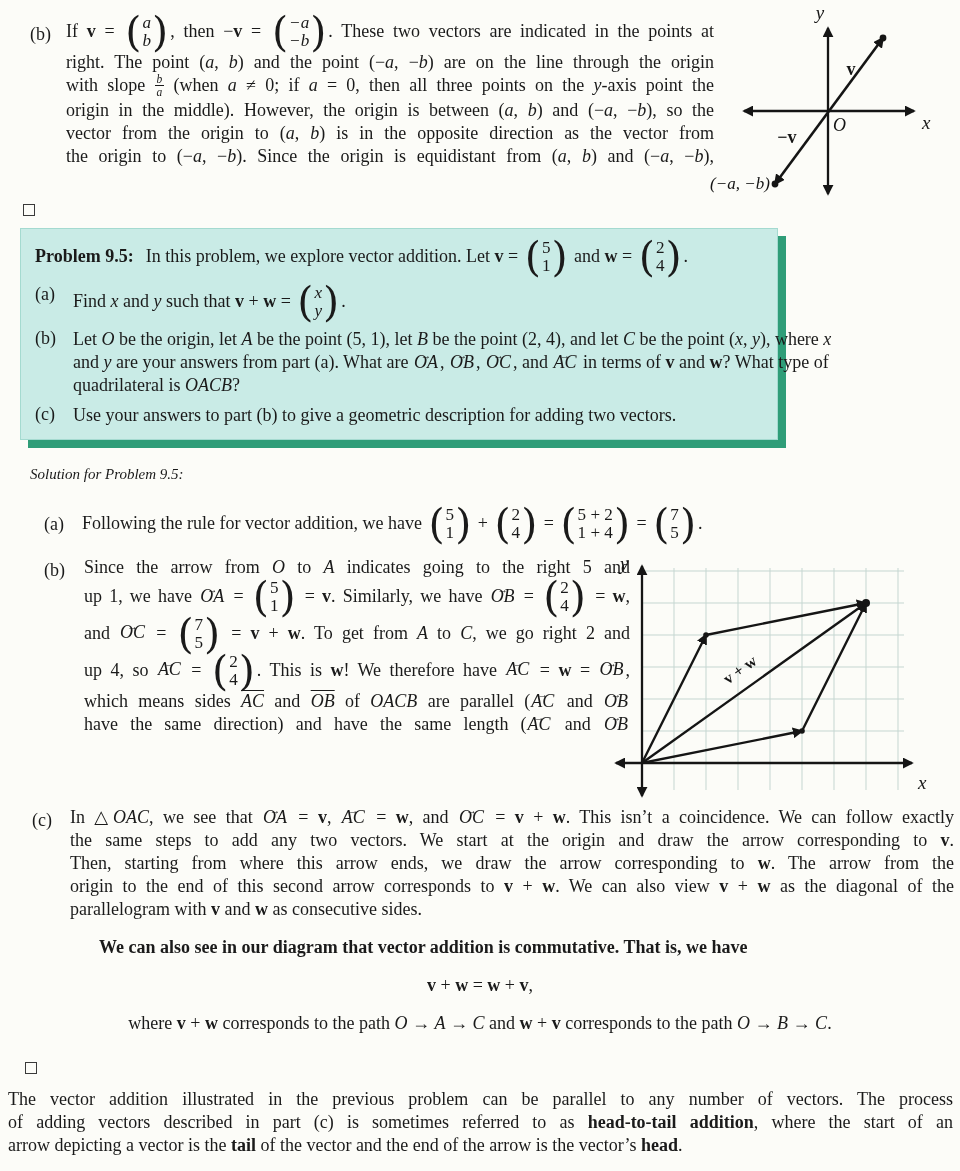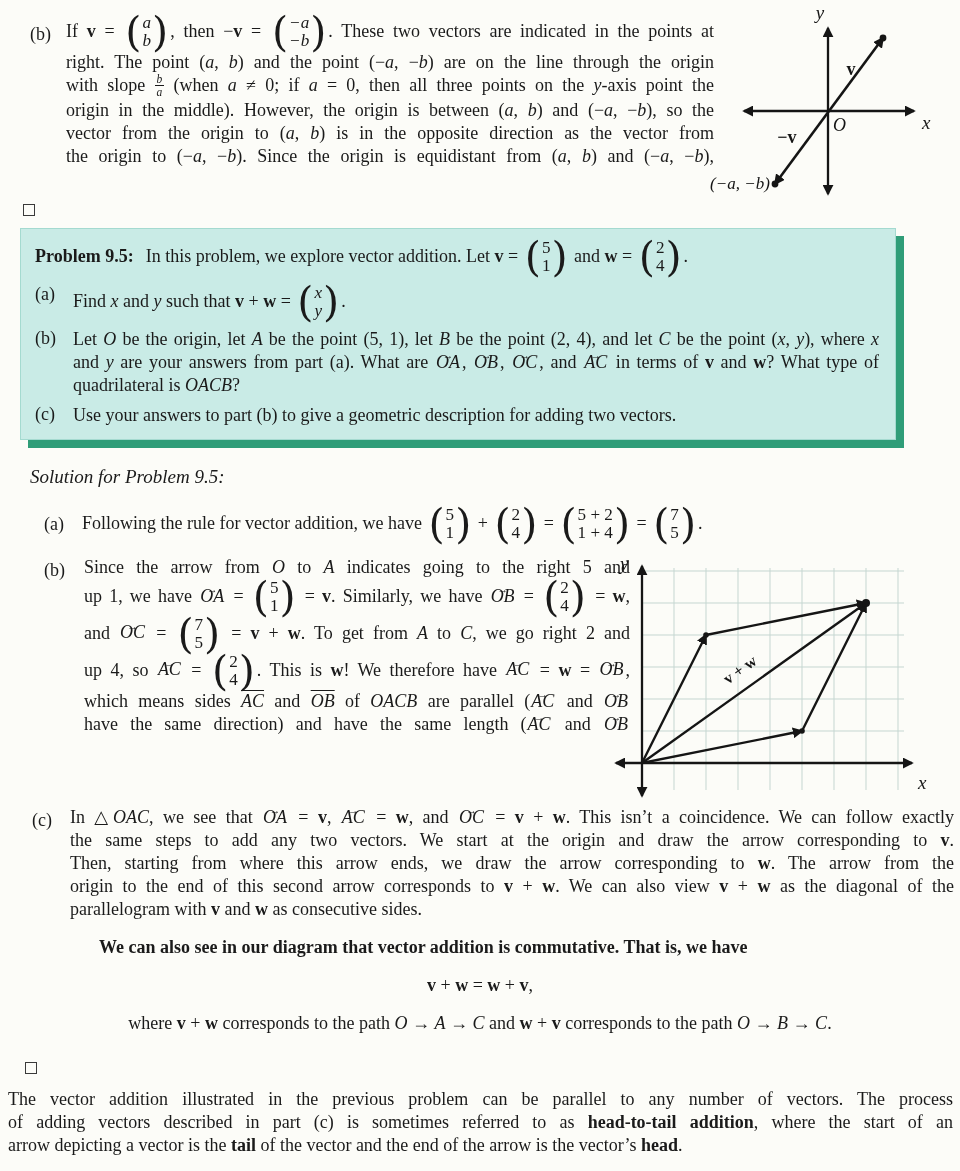--- a/index.html
+++ b/index.html
@@ -25,21 +25,21 @@
   .frac .num{border-bottom:1px solid #1a1a1a;padding:0 2px;}
   .qed{width:10px;height:10px;border:1.6px solid #3a3a3a;background:transparent;}
   .pbox{background:#c9ebe6;border:1px solid #a4dad0;box-shadow:8px 8px 0 #2f9d78;padding:10px 16px 12px 14px;box-sizing:border-box;}
   .pb-head{margin-bottom:8px;line-height:23px;}
   .pb-title{font-weight:700;margin-right:12px;}
   .pb-item{display:flex;margin-top:7px;}
   .pb-item .plabel{flex:0 0 38px;}
   .pb-item .ptext{flex:1;min-width:0;}
   .srow{display:flex;}
   .srow .plabel{flex:0 0 38px;}
-  .heading-italic{font-style:italic;font-size:19px;}
+  .heading-italic{font-style:italic;font-size:15px;}
   svg text{font-family:"Liberation Serif","DejaVu Serif",serif;fill:#151515;}
   svg .itx{font-style:italic;}
   svg .bdx{font-weight:700;}
   .gridline{stroke:#c5d6d1;stroke-width:1;}
   .axis{stroke:#151515;stroke-width:2.3;fill:none;}
   .vline{stroke:#151515;stroke-width:2.4;fill:none;}
   .dot{fill:#151515;}
 </style>
 </head>
 <body>
@@ -85,21 +85,21 @@
   <text class="itx" x="122" y="17" font-size="19" text-anchor="middle">y</text>
   <text class="itx" x="224" y="127" font-size="19">x</text>
   <text class="itx" x="135" y="129" font-size="18">O</text>
   <text class="bdx" x="153" y="73" font-size="18" text-anchor="middle">v</text>
   <text class="bdx" x="89" y="141" font-size="18" text-anchor="middle">−v</text>
   <text class="itx" x="42" y="187" font-size="17" text-anchor="middle">(−a, −b)</text>
 </svg>
 
 <div class="abs qed" style="left:23px;top:204px;"></div>
 
-<div class="abs pbox" style="left:20px;top:228px;width:876px;">
+<div class="abs pbox" style="left:20px;top:228px;width:758px;">
   <div class="pb-head">
     <span class="pb-title">Problem 9.5:</span><span><span>In this problem, we explore vector addition. Let </span><span class="bd ">v</span><span> = </span><span class="colvec">
           <span class="paren">(</span>
           <span class="stack">
             <span>5</span>
             <span>1</span>
           </span>
           <span class="paren">)</span>
         </span><span> and </span><span class="bd ">w</span><span> = </span><span class="colvec">
           <span class="paren">(</span>

